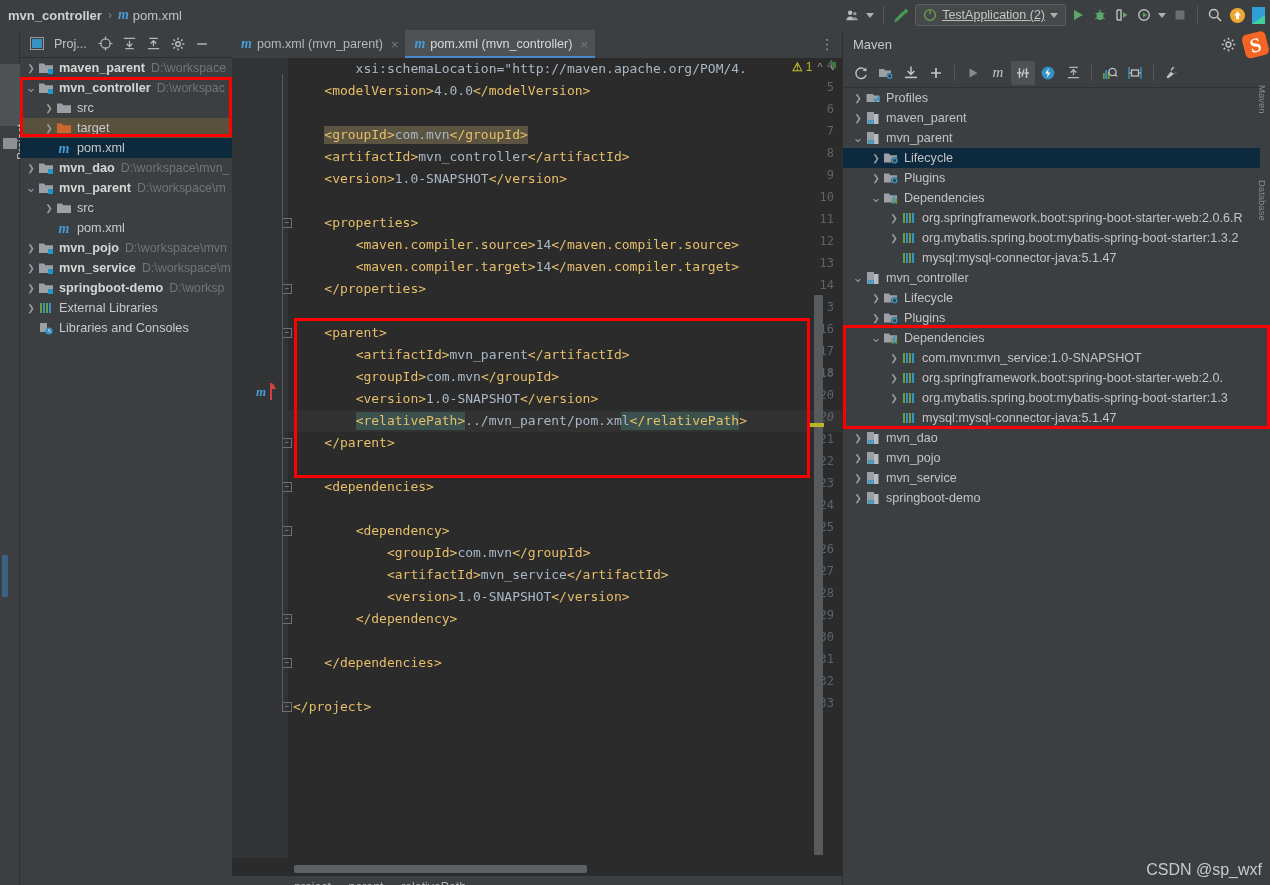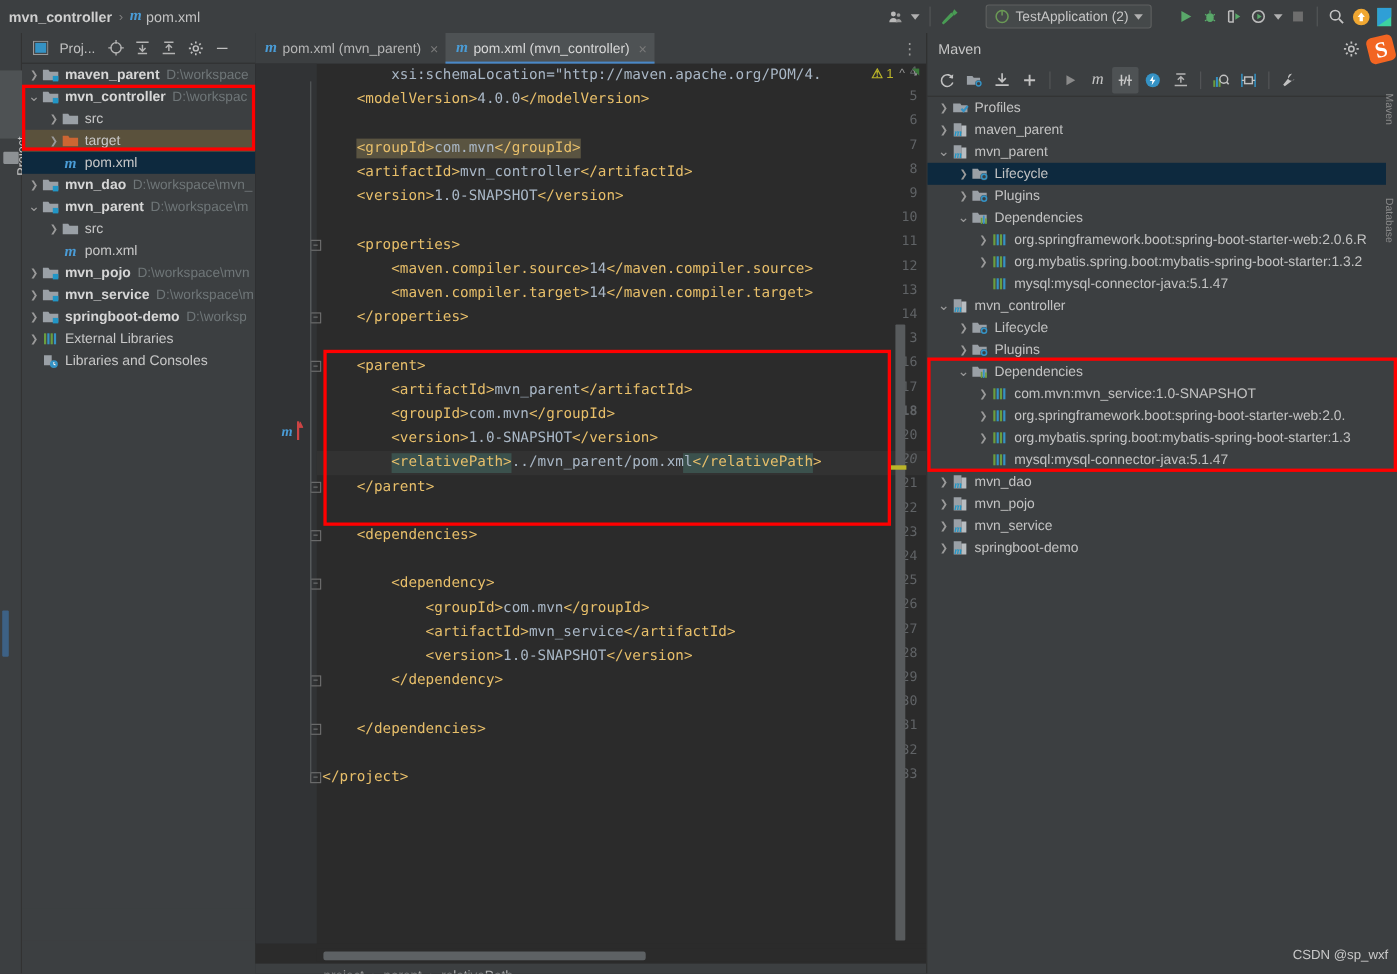--- a/index.html
+++ b/index.html
@@ -16,21 +16,21 @@
   .titlebar{position:absolute;left:0;top:0;width:1270px;height:30px;background:#3c3f41;
     display:flex;align-items:center;padding-left:8px;}
   .tb-proj{font-weight:bold;color:#cfcfcf;font-size:13px;}
   .tb-sep{color:#808080;margin:0 6px;font-size:12px;}
   .m-glyph{color:#4a9cd6;font-style:italic;font-weight:bold;font-family:"Liberation Serif",serif;font-size:14px;margin-right:4px;}
   .tb-file{color:#c2c2c2;font-size:13px;}
   .tb-right{margin-left:auto;display:flex;align-items:center;height:30px;padding-right:2px;}
   .tbtn{display:flex;align-items:center;justify-content:center;height:26px;min-width:22px;padding:0 3px;cursor:default;}
   .vdiv{width:1px;height:18px;background:#555759;margin:0 6px;}
   .runcfg{display:flex;align-items:center;gap:5px;height:22px;border:1px solid #5e6060;border-radius:3px;
-    padding:0 7px;background:#45494a;margin:0 20px;}
+    padding:0 7px;background:#45494a;margin:0 1px;text-decoration:underline;}
   .runcfg-label{color:#c6c6c6;font-size:12.5px;}
   .caret{width:0;height:0;border-left:4px solid transparent;border-right:4px solid transparent;border-top:5px solid #b0b0b0;}
 
   
   .leftstrip{position:absolute;left:0;top:30px;width:20px;height:855px;background:#3c3f41;border-right:1px solid #323232;}
   .vtab{position:absolute;left:0;top:34px;width:20px;height:62px;background:#4e5254;}
   .vtab span{display:block;transform:rotate(-90deg) translate(-100%,0);transform-origin:0 0;
     white-space:nowrap;font-size:11.5px;color:#c8c8c8;position:absolute;left:15px;top:60px;}
   .leftbadge{position:absolute;left:2px;top:525px;width:6px;height:42px;background:#3d6185;border-radius:1px;}
 
@@ -95,21 +95,21 @@
   .mvb.on{background:#4e5254;border-radius:2px;}
   .mvdiv{width:1px;height:16px;background:#555759;margin:0 5px;}
   .mvtree{position:absolute;left:0;top:58px;width:418px;height:797px;overflow:hidden;}
   .mrow{height:20px;display:flex;align-items:center;white-space:nowrap;}
   .mrow.sel{background:#0d293e;}
   .mrow .mnm{font-size:12.6px;color:#c3c3c3;}
   .rightstrip{position:absolute;right:0;top:30px;width:10px;height:855px;background:#3c3f41;}
   .rs-txt{position:absolute;white-space:nowrap;font-size:9.5px;color:#8a8a8a;
     transform:rotate(90deg);transform-origin:0 0;}
   .sogou{position:absolute;right:0px;top:30px;width:30px;height:34px;}
-  .csdn{position:absolute;right:8px;top:861px;font-size:12px;color:#c9c9c9;}
+  .csdn{position:absolute;right:8px;top:861px;font-size:16px;color:#c9c9c9;}
 
   
   .redbox{position:absolute;border:3px solid #ff0000;pointer-events:none;}
 </style>
 </head>
 <body>
 
 <div id="app">
 
   <div class="titlebar">

